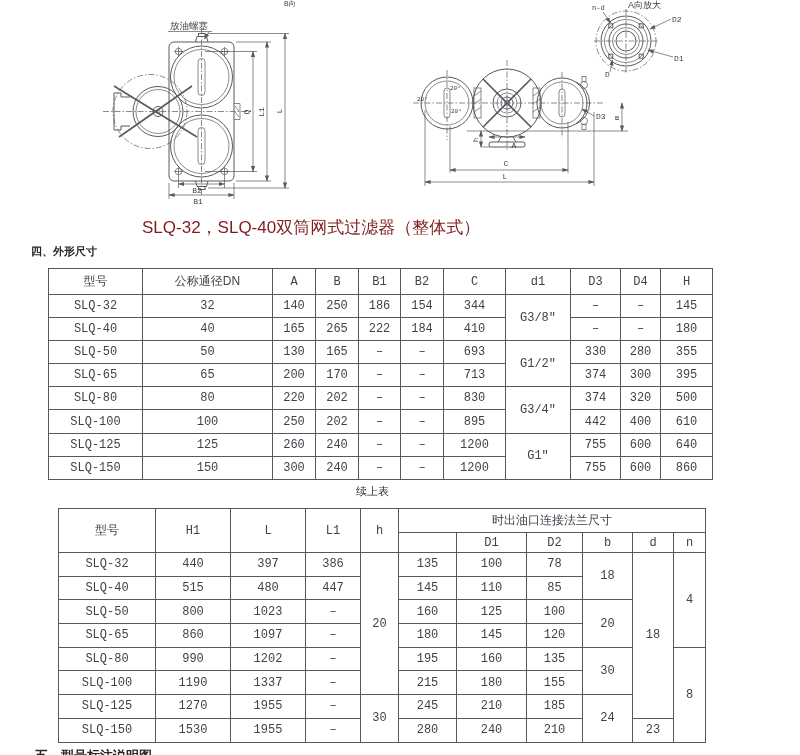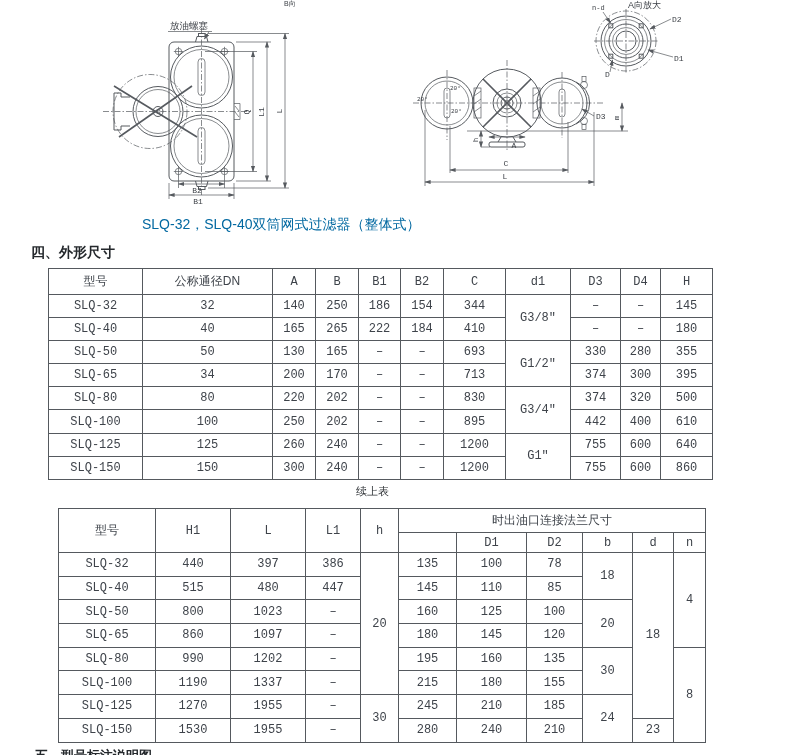--- a/index.html
+++ b/index.html
@@ -5,22 +5,22 @@
   html,body{margin:0;padding:0;}
   .page{position:relative;width:800px;height:755px;background:#ffffff;overflow:hidden;
         font-family:"Liberation Sans","DejaVu Sans",sans-serif;color:#3d4147;}
   svg .fig{stroke:#565a5f;fill:none;stroke-width:1;}
   svg .thin{stroke-width:.7;}
   svg .bar{stroke-width:1.6;}
   svg .cl{stroke:#565a5f;fill:none;stroke-width:.7;stroke-dasharray:6 2 1.5 2;}
   svg .dim{stroke:#565a5f;fill:none;stroke-width:.7;}
   svg text{fill:#3d4147;font-family:"Liberation Mono","DejaVu Sans Mono",monospace;}
   svg text.zht{font-family:"Liberation Sans","DejaVu Sans",sans-serif;}
-  .caption{position:absolute;top:216px;font-size:14px;color:#0369a1;white-space:nowrap;}
-  .sec-title{position:absolute;left:31px;top:244px;font-size:14px;font-weight:bold;color:#24282c;}
+  .caption{position:absolute;top:216px;font-size:17px;color:#7f1d1d;white-space:nowrap;}
+  .sec-title{position:absolute;left:31px;top:244px;font-size:11px;font-weight:bold;color:#24282c;}
   .cont-label{position:absolute;left:356px;top:484px;width:60px;font-size:11px;color:#2f3337;}
   .footer-title{position:absolute;left:35px;top:747px;font-size:13px;font-weight:bold;color:#24282c;}
   table{border-collapse:collapse;table-layout:fixed;position:absolute;}
   #t1{left:48px;top:268px;width:664px;}
   #t2{left:58px;top:508px;width:647px;}
   td,th{border:1px solid #55595e;text-align:center;vertical-align:middle;padding:0;
         font-family:"Liberation Mono","DejaVu Sans Mono",monospace;font-size:12px;font-weight:normal;color:#3e434a;}
   th.zh,td.zh{font-family:"Liberation Sans","DejaVu Sans",sans-serif;}
   #t1 tr{height:23.1px;} #t1 tr.hd{height:26px;}
   #t2 tr{height:23.7px;} #t2 tr.hd1{height:24px;} #t2 tr.hd2{height:20px;}
@@ -281,21 +281,21 @@
       <td>–</td>
       <td>–</td>
       <td>693</td>
       <td rowspan="2">G1/2″</td>
       <td>330</td>
       <td>280</td>
       <td>355</td>
     </tr>
     <tr>
       <td>SLQ-65</td>
-      <td>34</td>
+      <td>65</td>
       <td>200</td>
       <td>170</td>
       <td>–</td>
       <td>–</td>
       <td>713</td>
       <td>374</td>
       <td>300</td>
       <td>395</td>
     </tr>
     <tr>

